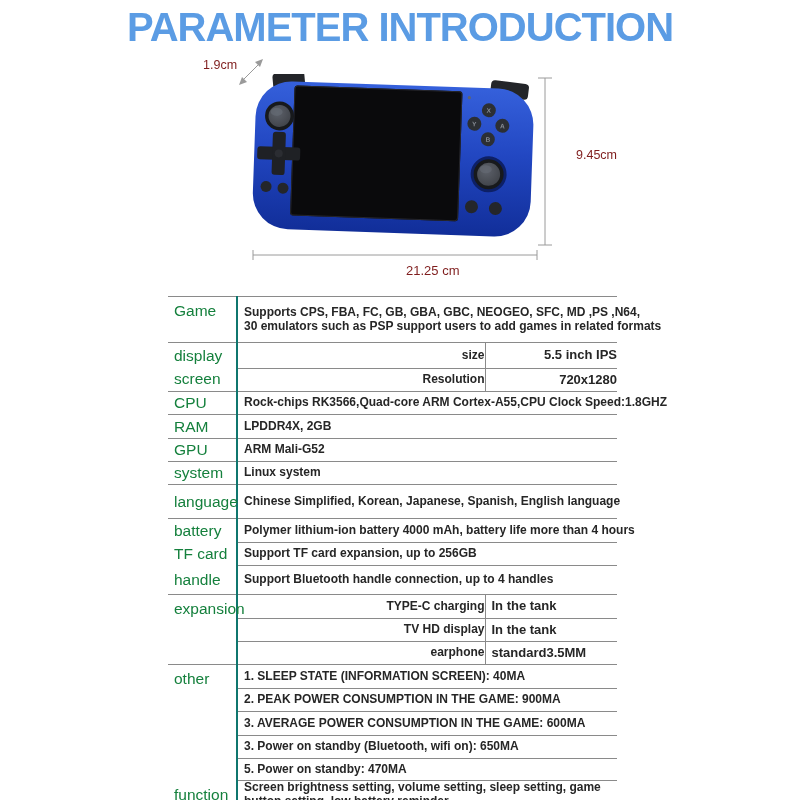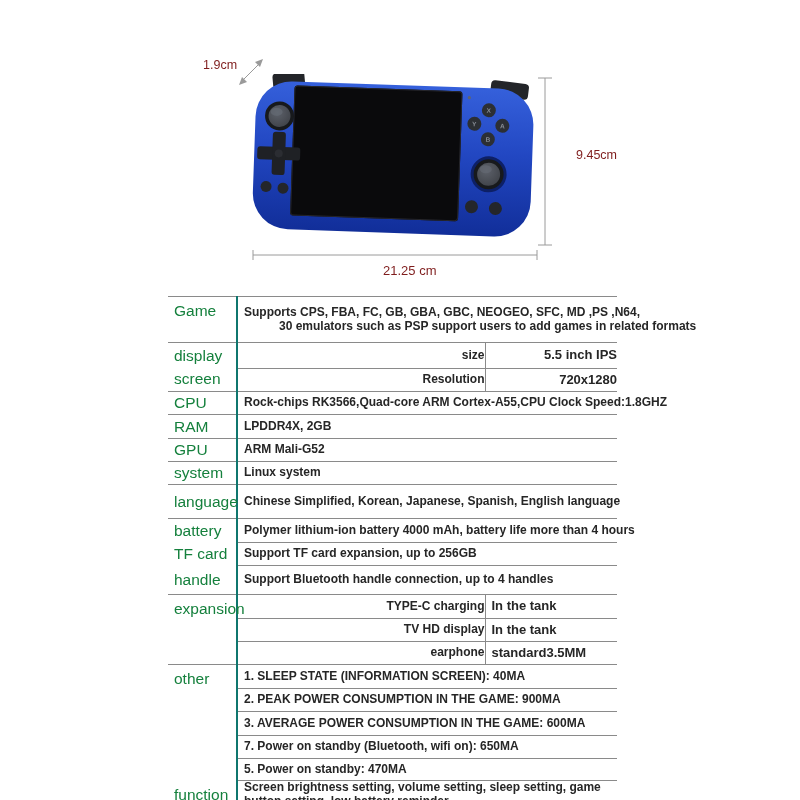--- a/index.html
+++ b/index.html
@@ -10,47 +10,48 @@
   .title {
     position:absolute; top:5px; left:0; width:100%;
     text-align:center; font-size:40px; font-weight:bold;
     letter-spacing:-1px; color:#5b9ce4; white-space:nowrap;
   }
   .dim {
     position:absolute; font-size:12.5px; color:#7f1d1d; white-space:nowrap;
   }
   #dim-depth  { left:203px; top:58px; }
   #dim-height { left:576px; top:148px; }
-  #dim-width  { left:383px; top:263px; font-size:13px; }
+  #dim-width  { left:406px; top:263px; font-size:13px; }
   .console-svg { position:absolute; left:246px; top:74px; }
   .measure-svg { position:absolute; left:190px; top:50px; }
 
   table.spec {
     position:absolute; left:168px; top:296px; width:449px;
     border-collapse:collapse; table-layout:fixed;
     color:#262626; border-top:1px solid #8a8a8a;
   }
   table.spec td { padding:0 0 0 6px; vertical-align:middle; line-height:1.15; }
   td.lbl { font-size:15.5px; padding-left:4px; color:#15803d; white-space:nowrap; }
   td.val { font-size:12px; font-weight:600; border-left:2px solid #0f766e; white-space:nowrap; }
   td.v3  { font-size:13px; font-weight:600; border-left:1px solid #8a8a8a; padding-left:14px; white-space:nowrap; }
   .bb { border-bottom:1px solid #8a8a8a; }
   .light { font-weight:400;text-align:right; }
   .vtop { vertical-align:top !important; padding-top:5px !important; }
   .ds-cell div { line-height:23px; }
   .game-cell .g1 { text-align:center; white-space:nowrap; }
-  .game-cell .g2 { white-space:nowrap;margin-left:35px; }
+  .game-cell .g2 { white-space:nowrap; }
   td.func-cell { white-space:normal !important; line-height:1.08; padding-right:2px; }
   .bt { font-size:6.5px; font-weight:bold; fill:#878c94; text-anchor:middle; font-family:"Liberation Sans",sans-serif; }
 </style>
 </head>
 <body>
 
 <div class="page">
 
+  <div class="title">PARAMETER INTRODUCTION</div>
 
   <svg class="measure-svg" width="420" height="245" viewBox="0 0 420 245">
     <g stroke="#9a9a9a" stroke-width="1" fill="none">
       <line x1="53" y1="30" x2="69" y2="14"></line>
       <line x1="355" y1="28" x2="355" y2="195"></line>
       <line x1="348" y1="28" x2="362" y2="28"></line>
       <line x1="348" y1="195" x2="362" y2="195"></line>
       <line x1="63" y1="205" x2="347" y2="205"></line>
       <line x1="63" y1="200" x2="63" y2="210"></line>
       <line x1="347" y1="200" x2="347" y2="210"></line>
@@ -197,21 +198,21 @@
         <td class="lbl vtop" rowspan="5">other</td>
         <td class="val bb" colspan="2">1. SLEEP STATE (INFORMATION SCREEN): 40MA</td>
       </tr>
       <tr style="height:23px">
         <td class="val bb" colspan="2">2. PEAK POWER CONSUMPTION IN THE GAME: 900MA</td>
       </tr>
       <tr style="height:24px">
         <td class="val bb" colspan="2">3. AVERAGE POWER CONSUMPTION IN THE GAME: 600MA</td>
       </tr>
       <tr style="height:23px">
-        <td class="val bb" colspan="2">7. Power on standby (Bluetooth, wifi on): 650MA</td>
+        <td class="val bb" colspan="2">3. Power on standby (Bluetooth, wifi on): 650MA</td>
       </tr>
       <tr style="height:22px">
         <td class="val bb" colspan="2">5. Power on standby: 470MA</td>
       </tr>
       <tr style="height:27px">
         <td class="lbl bb">function</td>
         <td class="val bb func-cell" colspan="2">Screen brightness setting, volume setting, sleep setting, game button setting, low battery reminder</td>
       </tr>
     </tbody>
   </table>

